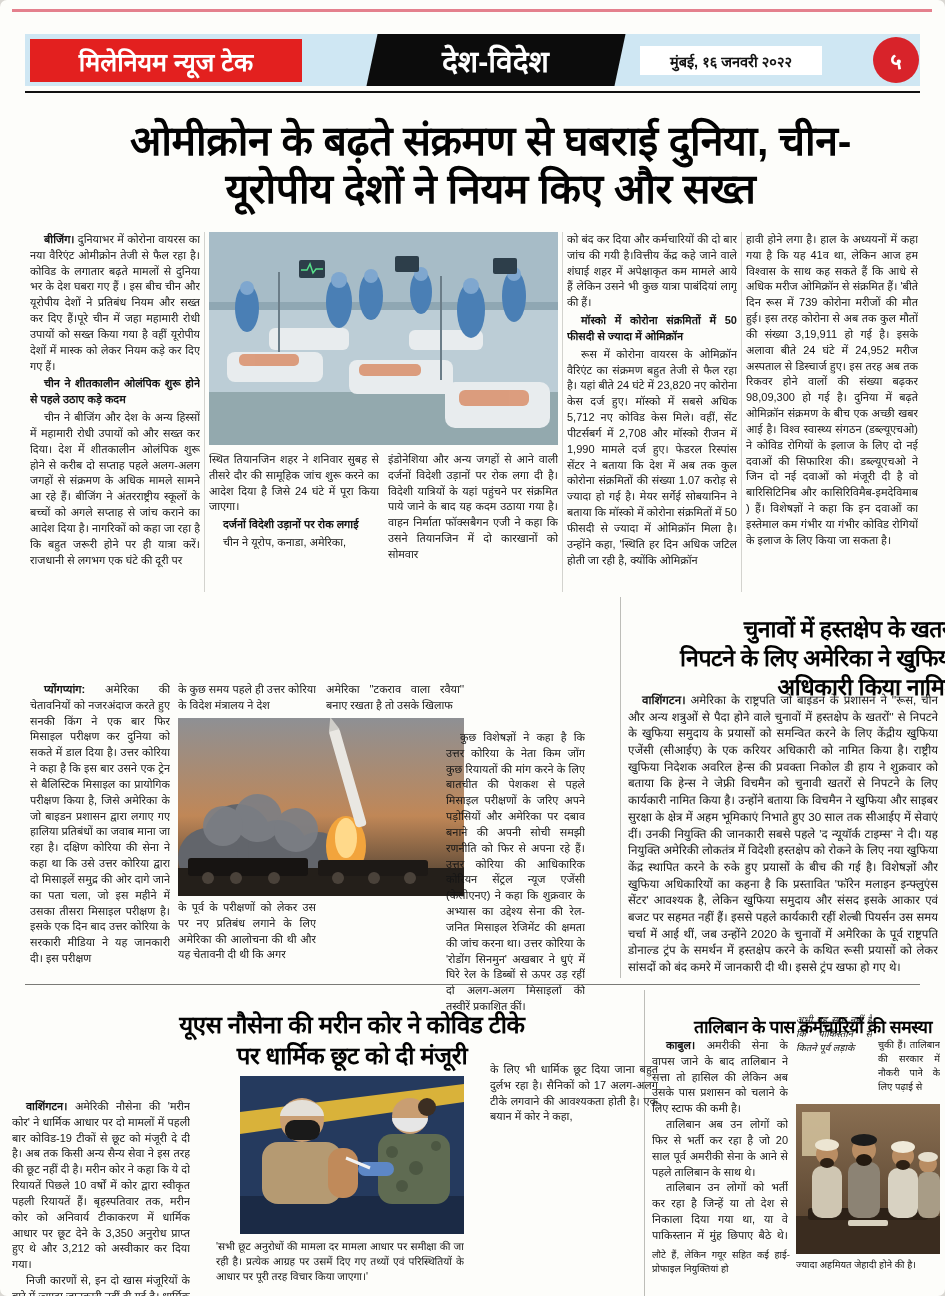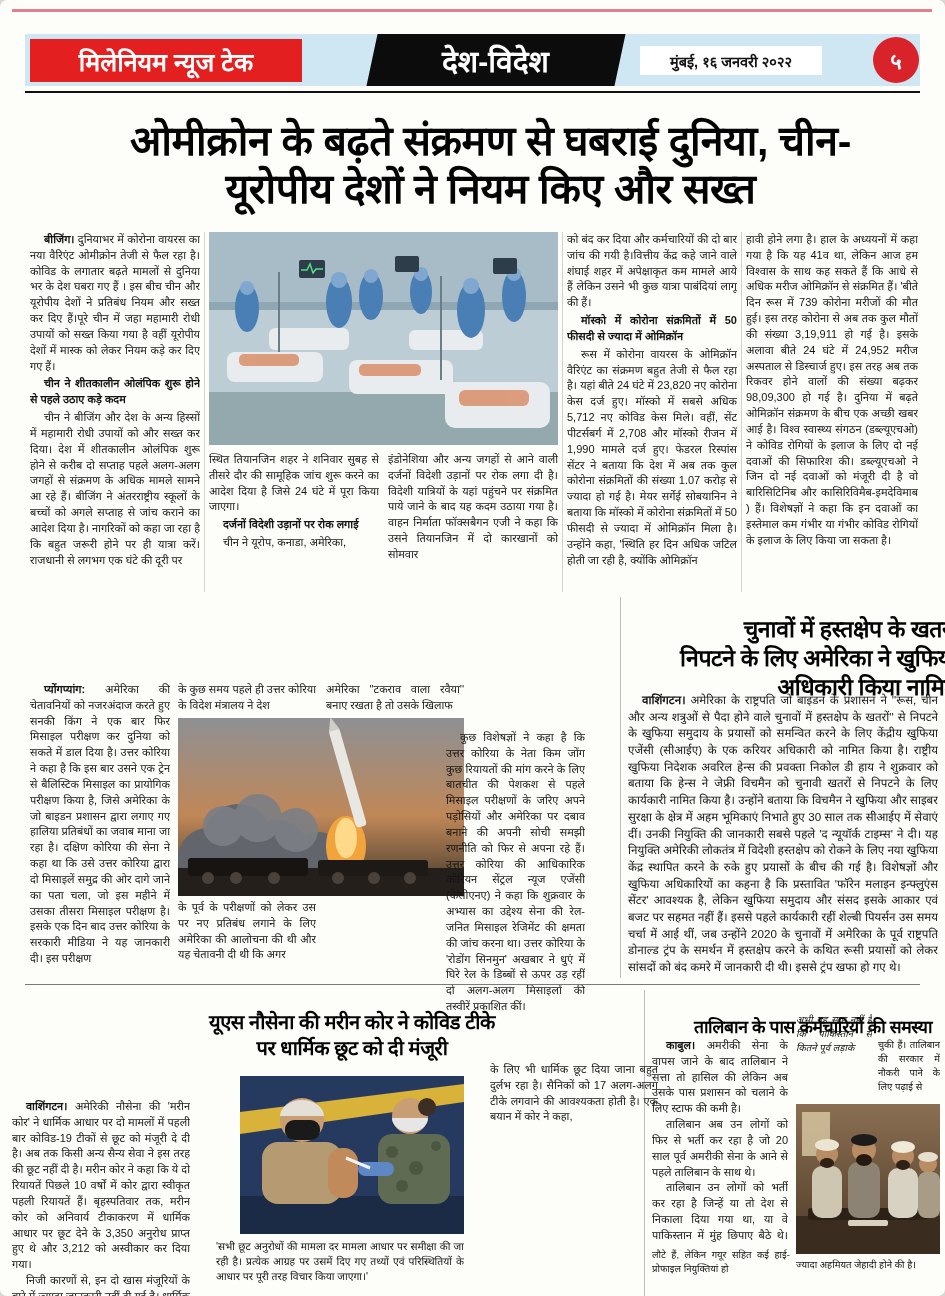--- a/index.html
+++ b/index.html
@@ -20,21 +20,21 @@
   #pagebadge{position:absolute;left:873px;top:37px;width:46px;height:46px;border-radius:50%;
         background:#d8232a;display:flex;align-items:center;justify-content:center;}
   #pagebadge span{color:#fff;font-weight:bold;font-size:22px;}
   #headrule{position:absolute;left:25px;top:91px;width:895px;height:2px;background:#111;}
   
   .hl{position:absolute;text-align:center;font-weight:900;color:#030303;letter-spacing:-0.4px;margin:18px;line-height:1.16;}
   .hl .ln{display:block;}
   #h-story1{left:30px;top:100px;width:885px;font-size:41px;}
   #h-story2{left:30px;top:600px;width:585px;font-size:27px;}
   #h-story3{left:625px;top:597px;width:314px;font-size:23px;line-height:1.25;text-align:right;}
-  #h-story4{left:30px;top:991px;width:608px;font-size:20px;line-height:1.3;}
+  #h-story4{left:30px;top:991px;width:608px;font-size:24px;line-height:1.3;}
   #h-story5{left:650px;top:999px;width:290px;font-size:17.5px;white-space:nowrap;overflow:hidden;}
   
   .col{position:absolute;font-size:11px;line-height:1.44;text-align:justify;overflow:hidden;color:#151515;}
   .col p{margin:0;}
   .col p.ind{text-indent:14px;}
   .dl{font-weight:bold;}
   .sub{font-weight:bold;text-indent:14px;margin:2px 0 !important;}
   .small{font-size:9.6px;line-height:1.45;}
   .vr{position:absolute;width:1px;background:#bdbdb8;}
   .hr{position:absolute;height:1px;background:#7a7a76;}

